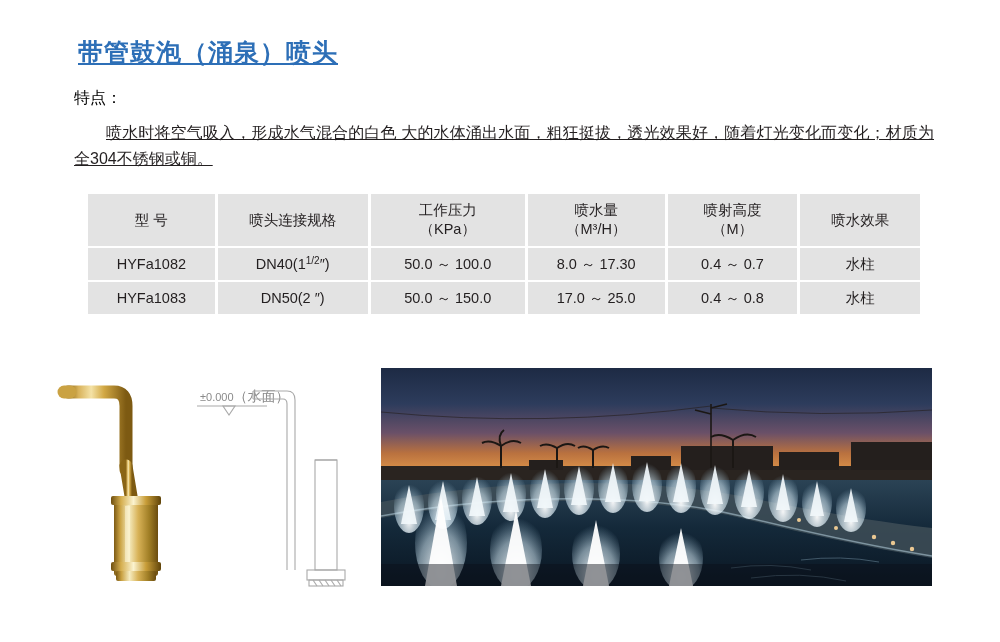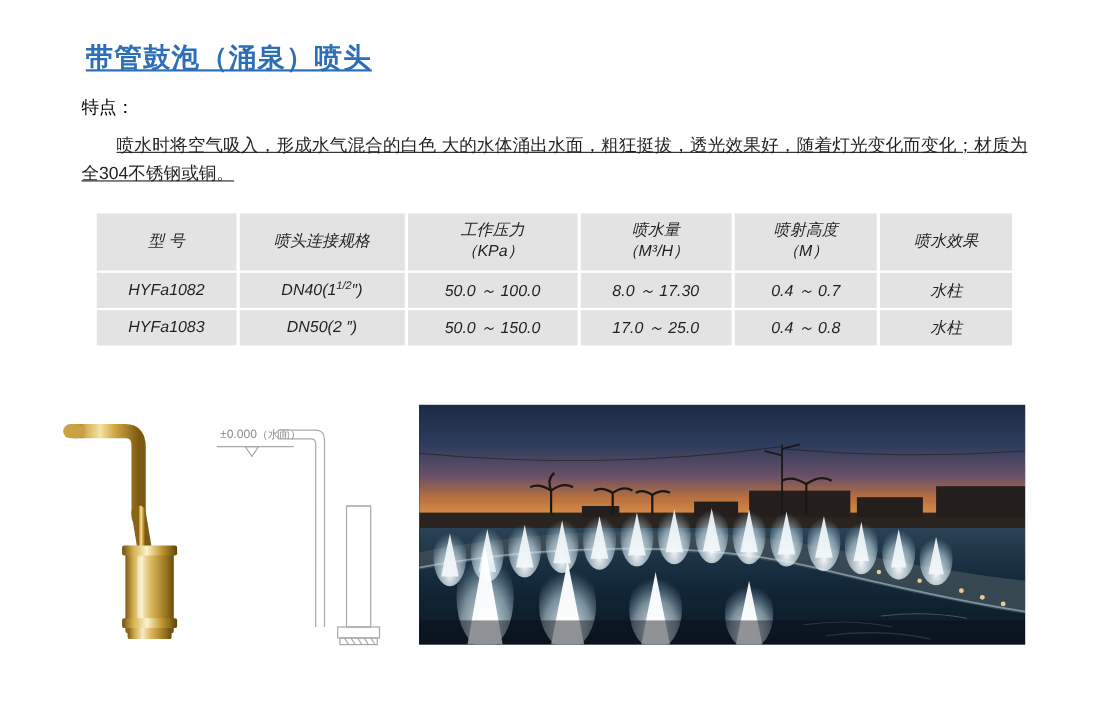--- a/index.html
+++ b/index.html
@@ -53,21 +53,20 @@
   
   #spec-table {
     position: absolute;
     left: 85px;
     top: 192px;
     width: 838px;
     border-collapse: separate;
     border-spacing: 3px 2px;
     font-size: 14.5px;
     color: #231f20;
-    font-style: italic;
   }
   #spec-table th, #spec-table td {
     background: #e3e3e3;
     text-align: center;
     vertical-align: middle;
     font-weight: normal;
     padding: 0;
     height: 32px;
     white-space: nowrap;
   }
@@ -119,21 +118,21 @@
   }
   #waterline-label {
     position: absolute;
     left: 200px;
     top: 22px;
     font-size: 11px;
     color: #8a8a8a;
     white-space: nowrap;
     font-family: "Liberation Sans", sans-serif;
   }
-  #waterline-label .wl-small { font-size: 10px; margin-top: 20px; }
+  #waterline-label .wl-small { font-size: 14px; margin-top: 20px; }
 
   
   #fountain-photo {
     position: absolute;
     left: 381px;
     top: 2px;
     width: 551px;
     height: 218px;
     overflow: hidden;
     background: #0b1522;

